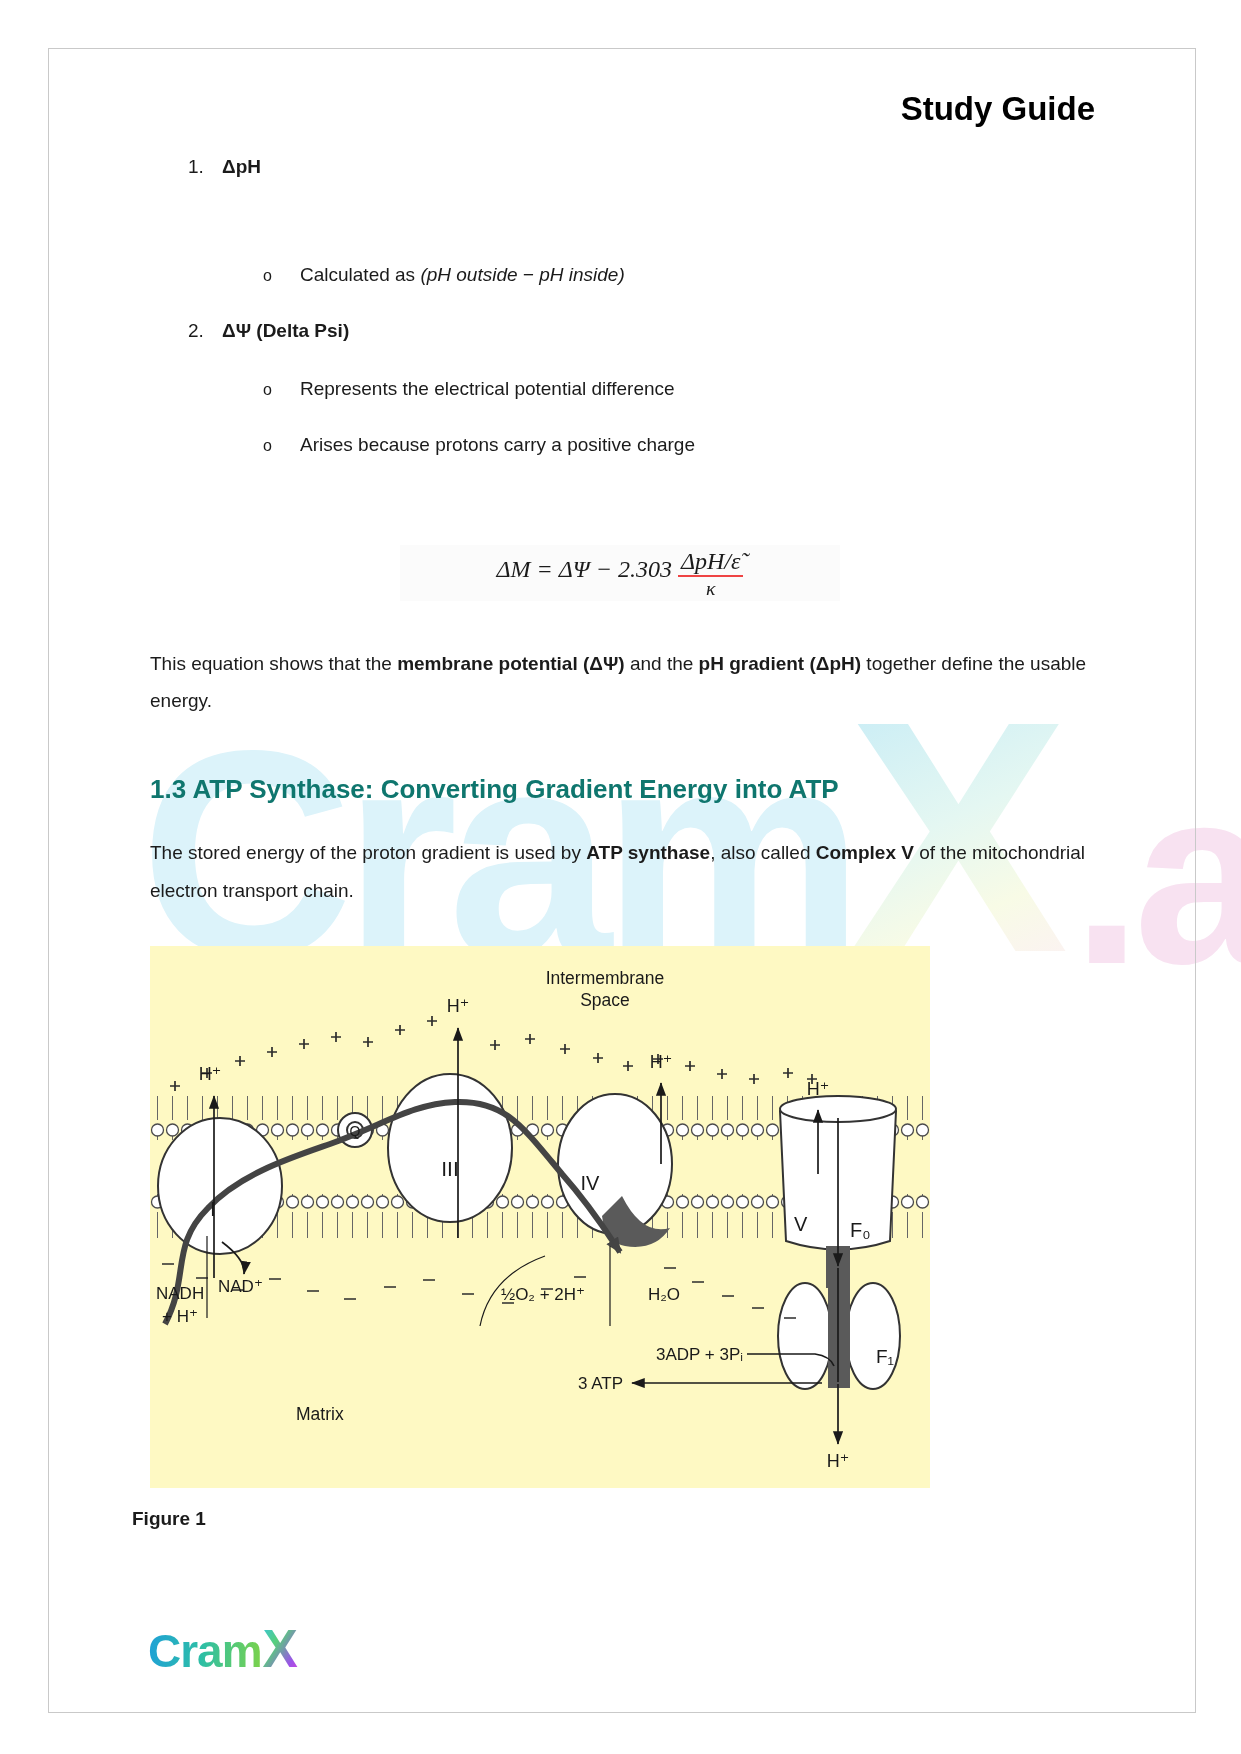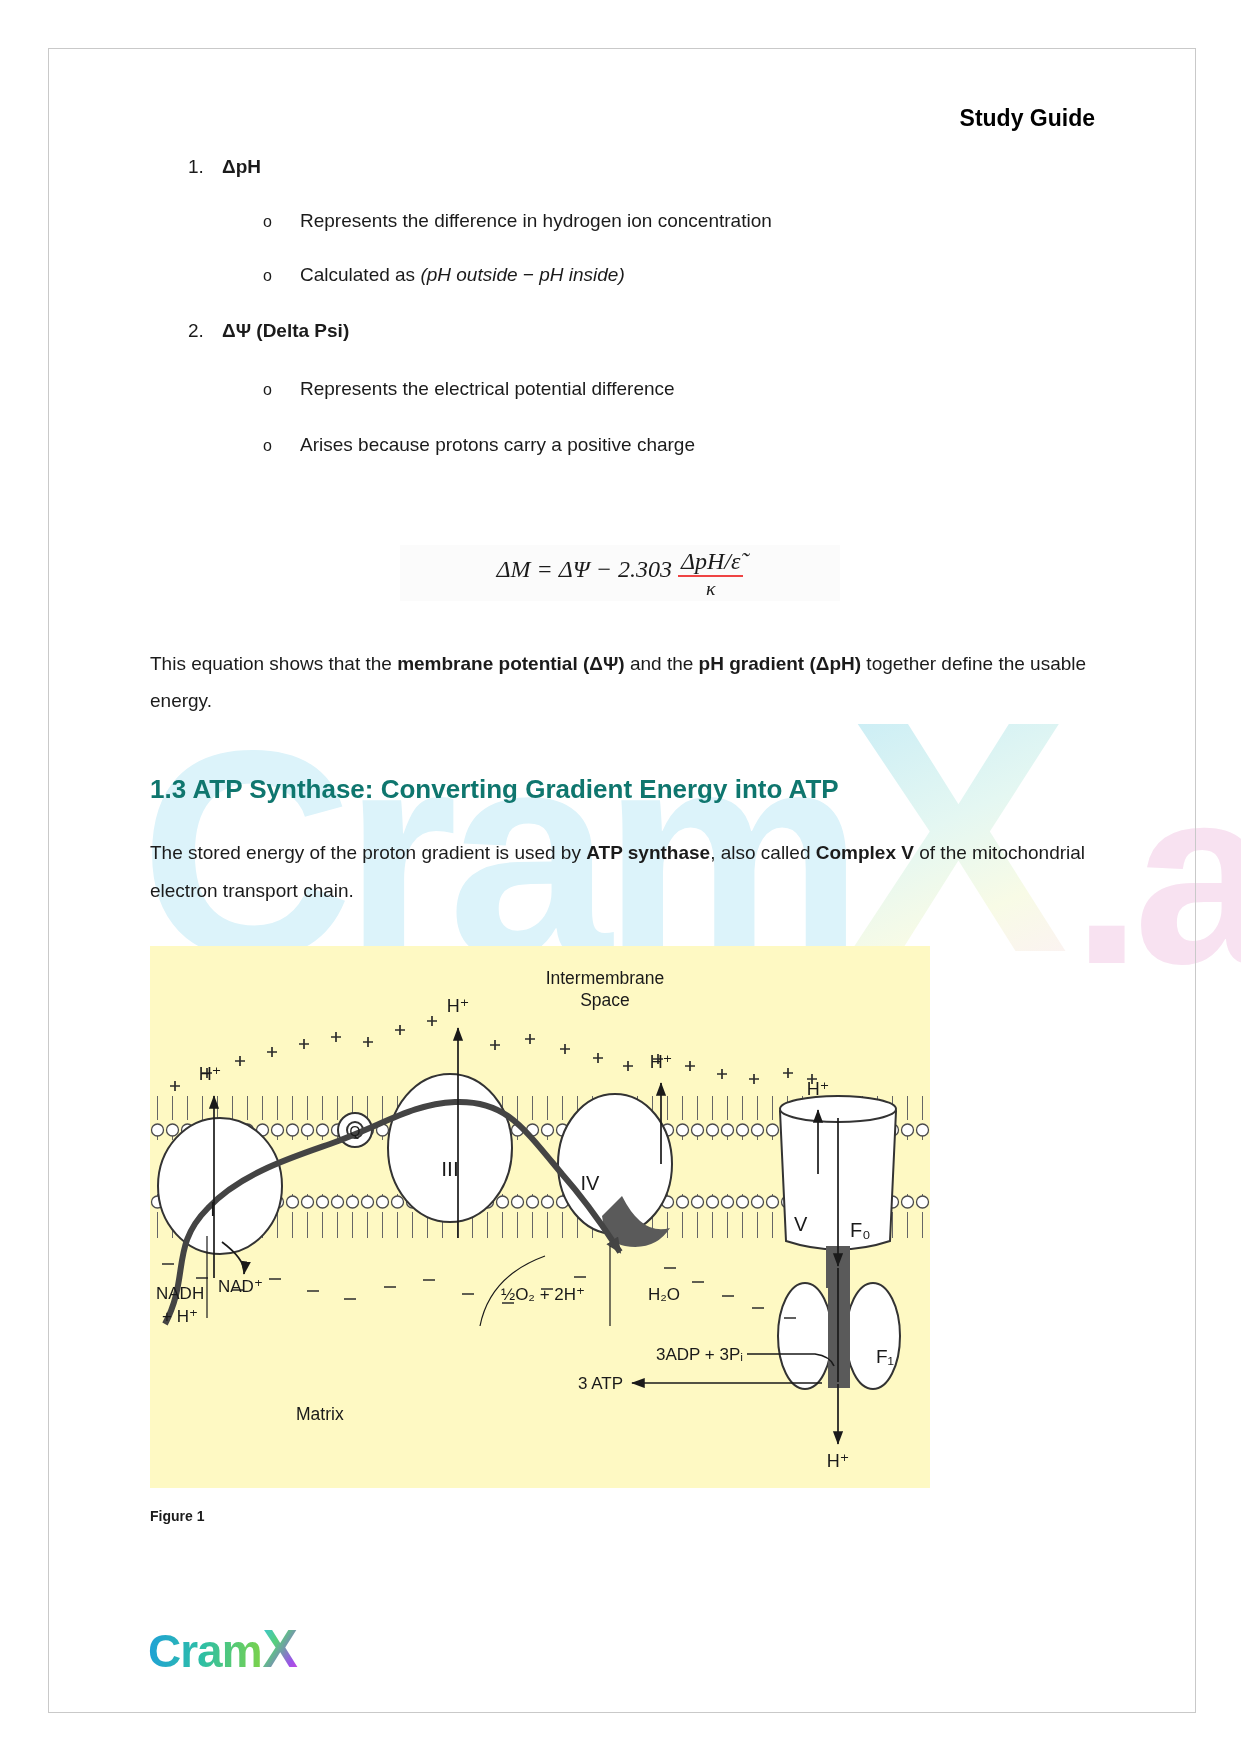--- a/index.html
+++ b/index.html
@@ -1,21 +1,21 @@
 <!DOCTYPE html>
 <html><head>
 <meta charset="utf-8">
 <style>
   html,body{margin:0;padding:0;background:#ffffff;}
   .page{position:relative;width:1241px;height:1754px;background:#fff;overflow:hidden;
         font-family:"Liberation Sans","DejaVu Sans",sans-serif;color:#1b1b1b;}
   .frame{position:absolute;left:48px;top:48px;width:1146px;height:1663px;
          border:1px solid #c9c9c9;pointer-events:none;}
   .abs{position:absolute;z-index:2;}
-  .title{right:146px;top:90px;font-size:23px;font-weight:bold;color:#000;margin-top:15px;}
+  .title{right:146px;top:90px;font-size:33px;font-weight:bold;color:#000;}
   .list-item{left:188px;font-size:19px;}
   .list-item .num{display:inline-block;width:34px;font-weight:normal;}
   .list-item .lbl{font-weight:bold;}
   .bullet{left:263px;font-size:19px;}
   .bullet .mark{display:inline-block;width:37px;font-size:16px;}
   .para{left:150px;width:940px;font-size:19px;line-height:37px;}
   .equation{left:400px;top:545px;width:440px;text-align:center;
             font-family:"Liberation Serif","DejaVu Serif",serif;font-style:italic;
             font-size:24px;background:#fbfbfb;padding:4px 0 2px 0;}
   .frac{display:inline-block;text-align:center;vertical-align:-0.75em;line-height:1.05;}
@@ -24,21 +24,21 @@
   .sec-heading{left:150px;top:774px;font-size:26px;font-weight:bold;color:#0f766e;}
   .watermark{left:140px;top:672px;z-index:0;white-space:nowrap;font-weight:bold;
              display:flex;align-items:flex-end;user-select:none;}
   .wm-cram{font-size:295px;line-height:1;letter-spacing:-10px;color:#dcf3fa;}
   .wm-x{font-size:330px;line-height:1;margin-left:-6px;
         background:linear-gradient(155deg,#c7ecf6 5%,#e4f7f2 45%,#f8fbe6 70%,#fdeef8 100%);
         -webkit-background-clip:text;background-clip:text;color:transparent;}
   .wm-ai{font-size:250px;line-height:1;letter-spacing:-8px;color:#f8e2f1;margin-left:4px;}
   .figure{left:150px;top:946px;width:780px;height:542px;background:#fef9c3;z-index:1;}
   .figure svg{display:block;}
-  .fig-caption{left:150px;top:1508px;font-size:14px;font-weight:bold;}
+  .fig-caption{left:132px;top:1508px;font-size:19px;font-weight:bold;}
   .logo{left:148px;top:1618px;font-weight:800;display:flex;align-items:baseline;}
   .logo-cram{font-size:46px;letter-spacing:-1px;
         background:linear-gradient(95deg,#1fa0d8 0%,#2ebfa5 48%,#7ed348 100%);
         -webkit-background-clip:text;background-clip:text;color:transparent;}
   .logo-x{font-size:53px;margin-left:1px;
         background:linear-gradient(125deg,#35c4ec 0%,#57cf7a 38%,#9a54e8 75%,#e03ddb 100%);
         -webkit-background-clip:text;background-clip:text;color:transparent;}
   .svg-label{font-family:"Liberation Sans","DejaVu Sans",sans-serif;fill:#1a1a1a;}
 </style>
 </head>
@@ -51,23 +51,20 @@
       <span class="wm-x">X</span>
       <span class="wm-ai">.ai</span>
   </div>
 
   <div class="frame"></div>
 
   <div class="abs title">Study Guide</div>
 
   <div class="abs list-item" style="top:156px;">
     <span class="num">1.</span><span class="lbl">ΔpH</span>
-  </div>
-  <div class="abs bullet" style="top:210px;">
-    <span class="mark">o</span><span>Represents the difference in hydrogen ion concentration</span>
   </div>
   <div class="abs bullet" style="top:264px;">
     <span class="mark">o</span><span>Calculated as </span><i>(pH outside − pH inside)</i>
   </div>
 
   <div class="abs list-item" style="top:320px;">
     <span class="num">2.</span><span class="lbl">ΔΨ (Delta Psi)</span>
   </div>
   <div class="abs bullet" style="top:378px;">
     <span class="mark">o</span><span>Represents the electrical potential difference</span>

